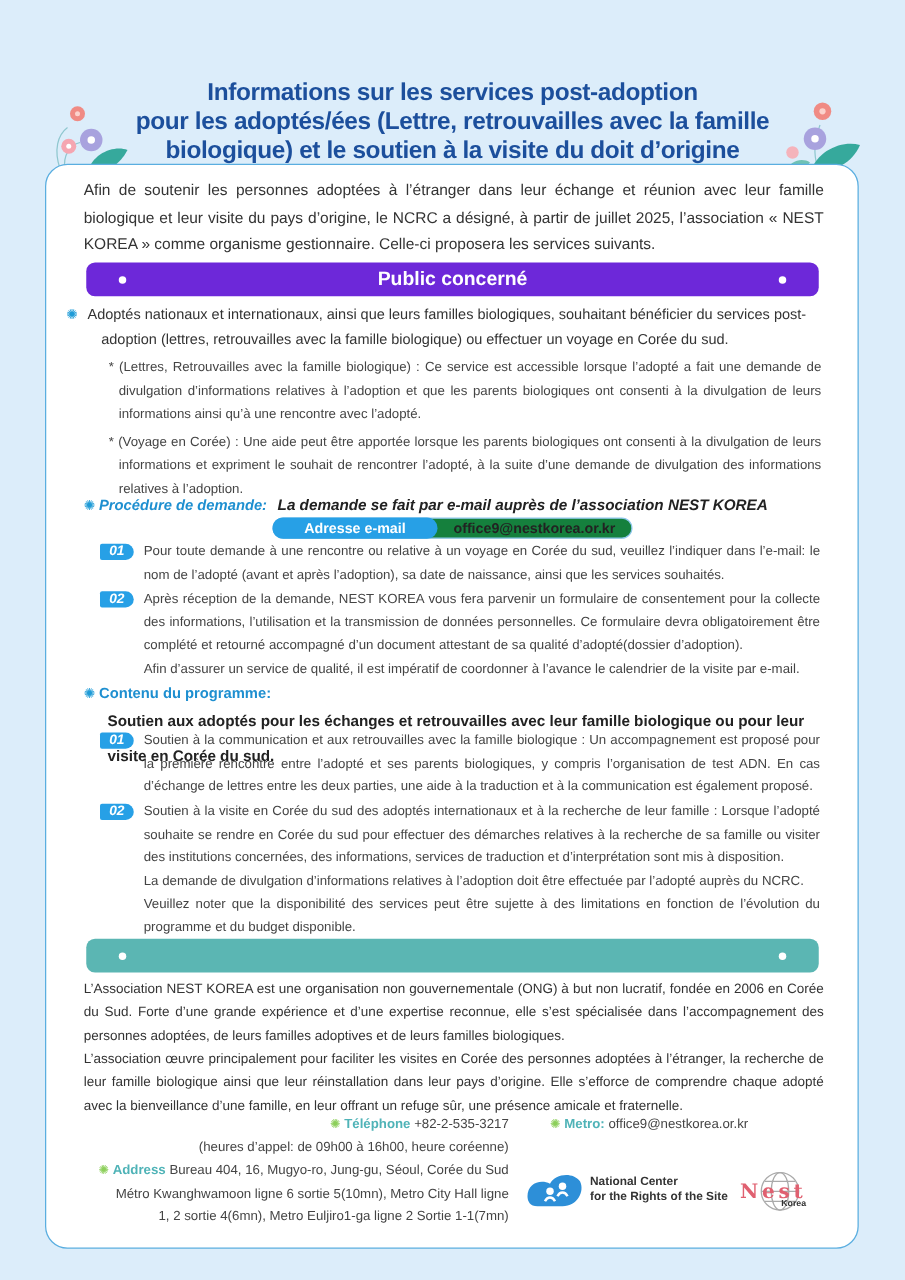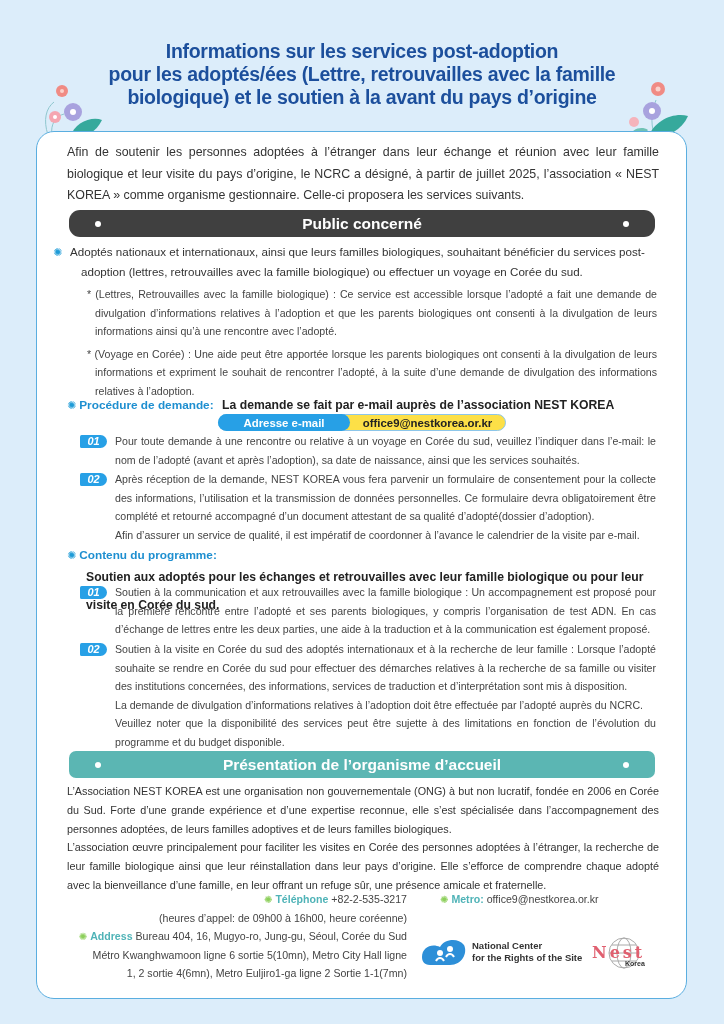--- a/index.html
+++ b/index.html
@@ -5,21 +5,21 @@
   * { box-sizing: border-box; margin: 0; padding: 0; }
   html, body { width: 724px; height: 1024px; }
   body {
     background: #dcedfa;
     font-family: "Liberation Sans", "DejaVu Sans", sans-serif;
     color: #333;
     position: relative;
     overflow: hidden;
   }
   .title {
-    position: absolute; left: 0; top: 40px; width: 724px;
+    position: absolute; left: 0; top: 63px; width: 724px;
     text-align: center;
     color: #1c4f9c;
     font-weight: bold;
     font-size: 19.5px;
     line-height: 23px;
     letter-spacing: -0.3px;
   }
   .title span { display: block; }
   .deco { position: absolute; }
   .deco-left { left: 38px; top: 80px; width: 72px; height: 58px; }
@@ -40,41 +40,41 @@
     position: absolute; left: 69px; width: 586px; height: 27px;
     border-radius: 7px;
     color: #fff; font-weight: bold; font-size: 15.5px;
     display: flex; align-items: center; justify-content: center;
   }
   .section-bar .dot {
     position: absolute; top: 11px; width: 6px; height: 6px; border-radius: 50%; background: #fff;
   }
   .section-bar .dot.l { left: 26px; }
   .section-bar .dot.r { right: 26px; }
-  .bar-blue { top: 210px; background: #404040; border-radius: 11px; }
+  .bar-blue { top: 210px; background: #6d28d9; }
   .bar-teal { top: 751px; background: #5bb6b3; }
 
   .block { position: absolute; left: 67px; width: 590px; }
   .asterisk {
     display: inline-block; color: #1e9bd7; font-size: 11px; margin-right: 3px;
   }
   .bullet-main {
     font-size: 11.6px; line-height: 19px; color: #333;
     padding-left: 14px; text-indent: -14px;
   }
   .note {
     font-size: 10.6px; line-height: 18.5px; color: #444;
     padding-left: 24px; text-indent: -8px; margin-left: 4px;
     text-align: justify; margin-top: 4px;
   }
   .label-blue { color: #1e8fd0; font-weight: bold; font-size: 11.8px; }
   .label-head { font-weight: bold; color: #222; font-size: 12.2px; }
   .email-pill {
     position: absolute; left: 218px; top: 414px; width: 288px; height: 17px;
-    border: 1px solid #8cc6ea; border-radius: 9px; background: #fde047;
+    border: 1px solid #8cc6ea; border-radius: 9px; background: #15803d;
     display: flex; align-items: center; font-size: 11.4px; font-weight: bold;
   }
   .email-pill .pill-label {
     background: #27a0e6; color: #fff; height: 17px; width: 132px;
     border-radius: 9px; display: flex; align-items: center; justify-content: center;
     margin-left: -1px;
   }
   .email-pill .pill-value { flex: 1; text-align: center; color: #222; }
 
   .step { position: absolute; left: 80px; width: 576px; display: flex; }
@@ -130,40 +130,40 @@
   <circle cx="34" cy="31" r="9" fill="#a8a2de"></circle>
     <circle cx="34" cy="31" r="3" fill="#fff"></circle>
   <circle cx="16" cy="42" r="5" fill="#f5b3bb"></circle>
   <path d="M30 58 C36 40 56 32 70 36 C64 50 50 58 30 58Z" fill="#36a99c"></path>
   <path d="M10 58 C14 48 24 46 30 50 C26 56 18 58 10 58Z" fill="#6fc2b5"></path>
 </svg>
 
 <h1 class="title">
   <span>Informations sur les services post-adoption</span>
   <span>pour les adoptés/ées (Lettre, retrouvailles avec la famille</span>
-  <span>biologique) et le soutien à la avant du pays d’origine</span>
+  <span>biologique) et le soutien à la visite du doit d’origine</span>
 </h1>
 
 <div class="card"></div>
 
 <p class="intro">Afin de soutenir les personnes adoptées à l’étranger dans leur échange et réunion avec leur famille biologique et leur visite du pays d’origine, le NCRC a désigné, à partir de juillet 2025, l’association « NEST KOREA » comme organisme gestionnaire. Celle-ci proposera les services suivants.</p>
 
 <div class="section-bar bar-blue">
   <span class="dot l"></span>
   <span>Public concerné</span>
   <span class="dot r"></span>
 </div>
 
 <div class="block" style="top:242px;">
   <p class="bullet-main"><span class="asterisk">✺</span><span>Adoptés nationaux et internationaux, ainsi que leurs familles biologiques, souhaitant bénéficier du services post-adoption (lettres, retrouvailles avec la famille biologique) ou effectuer un voyage en Corée du sud.</span></p>
   <p class="note">* (Lettres, Retrouvailles avec la famille biologique) : Ce service est accessible lorsque l’adopté a fait une demande de divulgation d’informations relatives à l’adoption et que les parents biologiques ont consenti à la divulgation de leurs informations ainsi qu’à une rencontre avec l’adopté.</p>
   <p class="note">* (Voyage en Corée) : Une aide peut être apportée lorsque les parents biologiques ont consenti à la divulgation de leurs informations et expriment le souhait de rencontrer l’adopté, à la suite d’une demande de divulgation des informations relatives à l’adoption.</p>
 </div>
 
-<div class="block" style="top:395px;">
+<div class="block" style="top:395px;font-style:italic;">
   <span class="asterisk">✺</span><span class="label-blue">Procédure de demande:</span>
   <span class="label-head" style="margin-left:4px;">La demande se fait par e-mail auprès de l’association NEST KOREA</span>
 </div>
 <div class="email-pill">
   <span class="pill-label">Adresse e-mail</span>
   <span class="pill-value">office9@nestkorea.or.kr</span>
 </div>
 
 <div class="step" style="top:432px;">
   <span class="num">01</span>
@@ -194,21 +194,20 @@
   <span class="num">02</span>
   <div class="txt">
     <p>Soutien à la visite en Corée du sud des adoptés internationaux et à la recherche de leur famille : Lorsque l’adopté souhaite se rendre en Corée du sud pour effectuer des démarches relatives à la recherche de sa famille ou visiter des institutions concernées, des informations, services de traduction et d’interprétation sont mis à disposition.</p>
     <p>La demande de divulgation d’informations relatives à l’adoption doit être effectuée par l’adopté auprès du NCRC.</p>
     <p>Veuillez noter que la disponibilité des services peut être sujette à des limitations en fonction de l’évolution du programme et du budget disponible.</p>
   </div>
 </div>
 
 <div class="section-bar bar-teal">
   <span class="dot l"></span>
-  <span>Présentation de l’organisme d’accueil</span>
   <span class="dot r"></span>
 </div>
 <div class="org-text">
   <p>L’Association NEST KOREA est une organisation non gouvernementale (ONG) à but non lucratif, fondée en 2006 en Corée du Sud. Forte d’une grande expérience et d’une expertise reconnue, elle s’est spécialisée dans l’accompagnement des personnes adoptées, de leurs familles adoptives et de leurs familles biologiques.</p>
   <p>L’association œuvre principalement pour faciliter les visites en Corée des personnes adoptées à l’étranger, la recherche de leur famille biologique ainsi que leur réinstallation dans leur pays d’origine. Elle s’efforce de comprendre chaque adopté avec la bienveillance d’une famille, en leur offrant un refuge sûr, une présence amicale et fraternelle.</p>
 </div>
 
 <div class="contact contact-left">
   <div>
     <span class="star">✺</span><span class="k">Téléphone</span>

